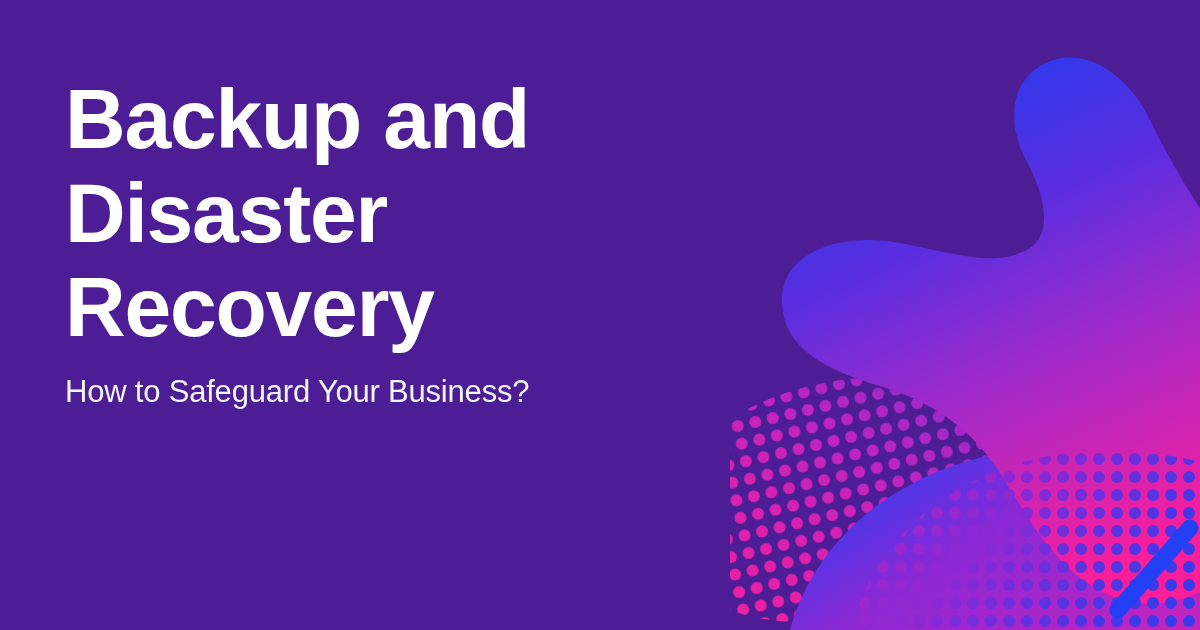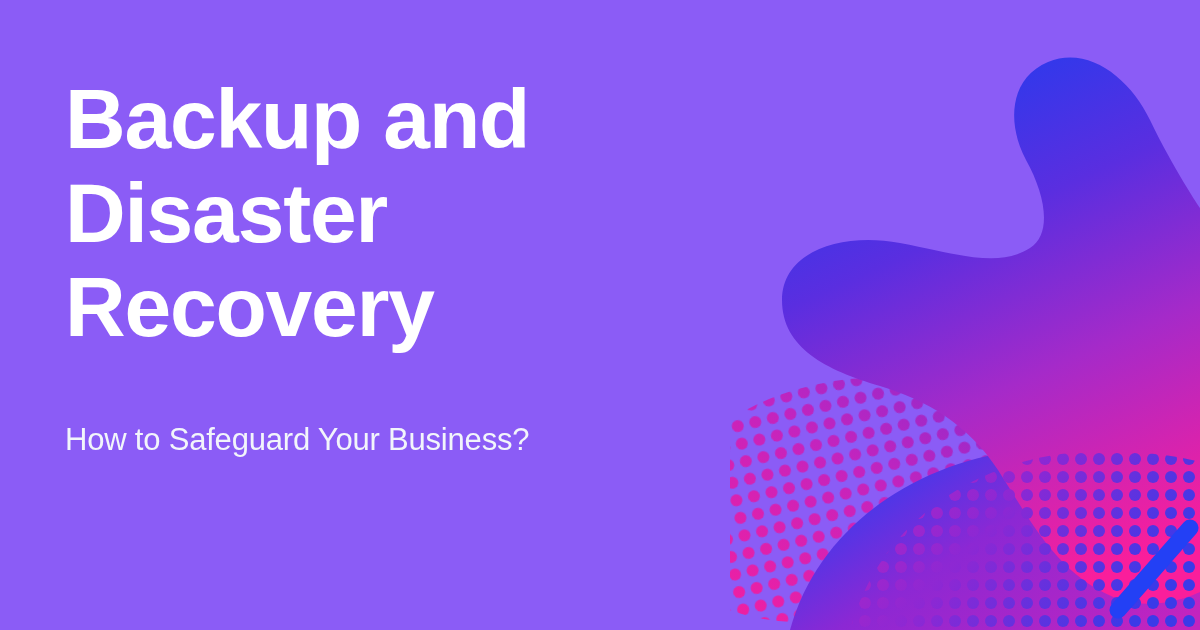--- a/index.html
+++ b/index.html
@@ -6,21 +6,21 @@
   * { margin:0; padding:0; box-sizing:border-box; }
   html,body{
     width:1200px; height:630px;
     overflow:hidden;
     background:#0a1f4b;
     font-family:"Liberation Sans", sans-serif;
   }
   #banner{
     position:relative;
     width:1200px; height:630px;
-    background:#8b5cf6;
+    background:#4c1d95;
     overflow:hidden;
   }
 
   
   #graphic{
     position:absolute;
     top:0; right:0;
     width:470px; height:630px;
     pointer-events:none;
   }
@@ -36,21 +36,21 @@
   }
   #page-title{
     font-size:84px;
     line-height:1.12;
     font-weight:700;
     color:#ffffff;
     letter-spacing:-1.2px;
     white-space:pre-line;
   }
   #page-subtitle{
-    margin-top:68px;
+    margin-top:20px;
     font-size:31px;
     font-weight:400;
     color:#f2f5fb;
     letter-spacing:-0.2px;
   }
 </style>
 </head>
 <body>
 
 <div id="banner">

